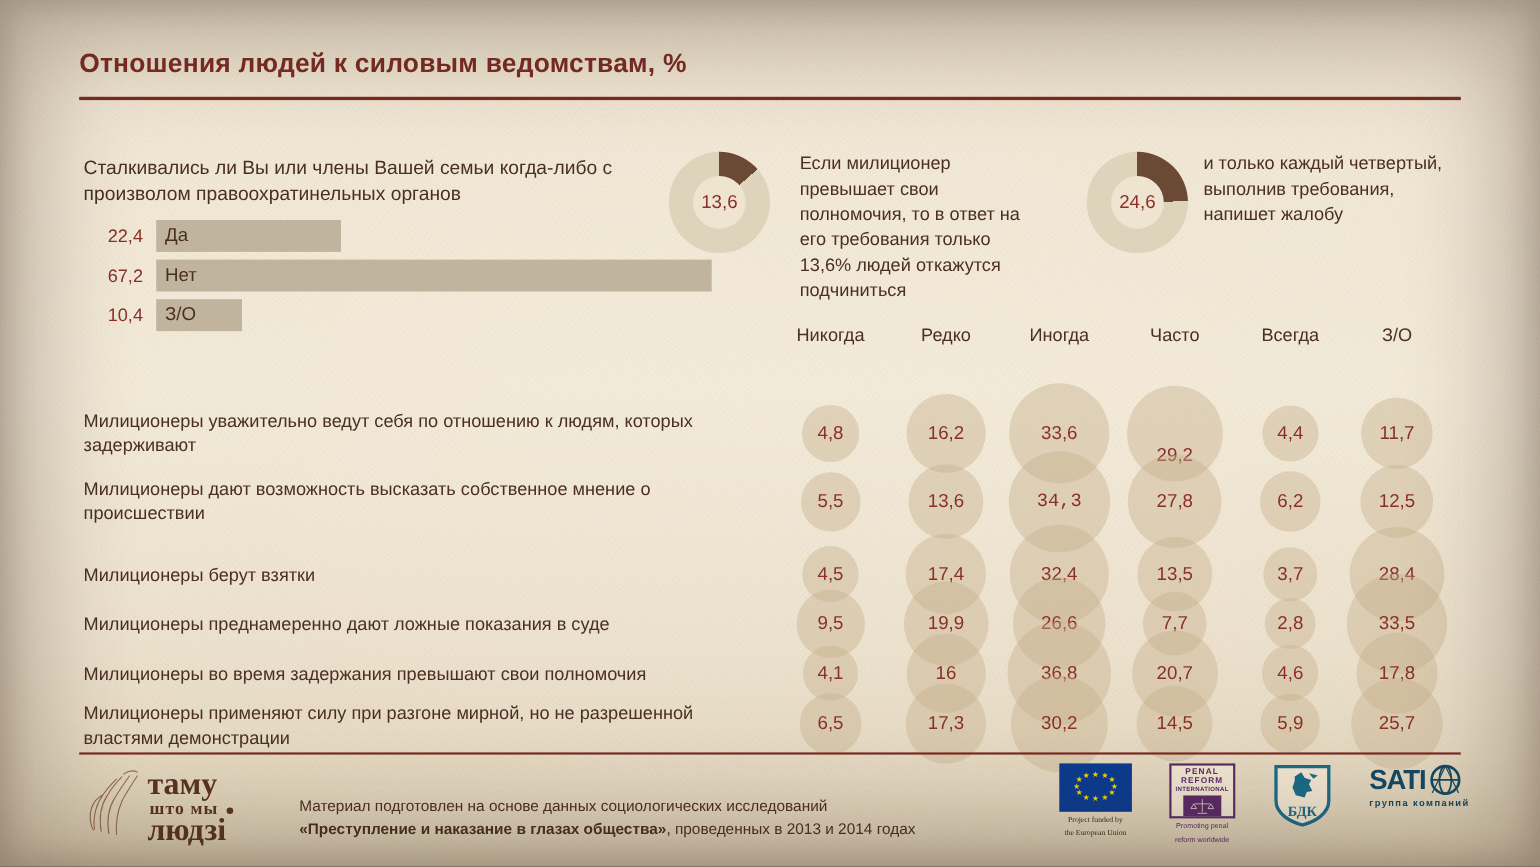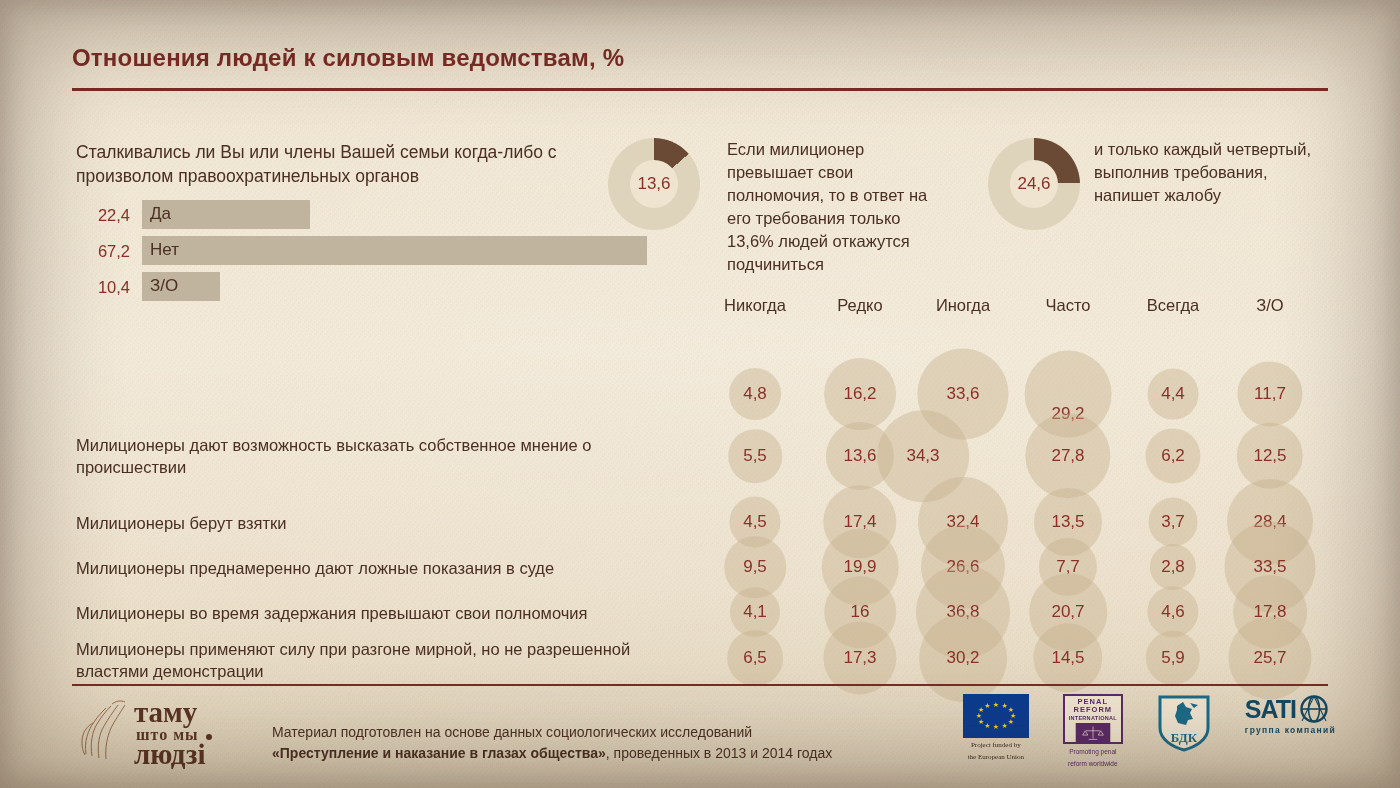--- a/index.html
+++ b/index.html
@@ -213,20 +213,21 @@
   <div class="matrix">
     <div class="col-headers" id="col-headers">
         <div class="col-head" style="left: 683px;">Никогда</div>
         <div class="col-head" style="left: 788px;">Редко</div>
         <div class="col-head" style="left: 891px;">Иногда</div>
         <div class="col-head" style="left: 996px;">Часто</div>
         <div class="col-head" style="left: 1101px;">Всегда</div>
         <div class="col-head" style="left: 1198px;">З/О</div>
       </div>
     <div class="rows" id="matrix-rows" style="height: 370px;">
+        <div class="row-label" style="top: 46px; width: 620px;">Милиционеры уважительно ведут себя по отношению к людям, которых задерживают</div>
         <div class="cell" style="left: 683px; top: 68px; width: 100px; height: 60px;">
           <span class="bubble" style="width:51.8363989109823px;height:51.8363989109823px;background:rgba(198,176,140,.42)"></span>
           <span class="cell-val" style="color:#8a3028">4,8</span>
         </div>
         <div class="cell" style="left: 788px; top: 68px; width: 100px; height: 60px;">
           <span class="bubble" style="width:71.79026097800445px;height:71.79026097800445px;background:rgba(198,176,140,.42)"></span>
           <span class="cell-val" style="color:#8a3028">16,2</span>
         </div>
         <div class="cell" style="left: 891px; top: 68px; width: 100px; height: 60px;">
           <span class="bubble" style="width:91.06518366979px;height:91.06518366979px;background:rgba(198,176,140,.42)"></span>
@@ -246,21 +247,21 @@
         </div>
         <div class="row-label" style="top: 108px; width: 620px;">Милиционеры дают возможность высказать собственное мнение о происшествии</div>
         <div class="cell" style="left: 683px; top: 130px; width: 100px; height: 60px;">
           <span class="bubble" style="width:53.515340654117324px;height:53.515340654117324px;background:rgba(198,176,140,.42)"></span>
           <span class="cell-val" style="color:#8a3028">5,5</span>
         </div>
         <div class="cell" style="left: 788px; top: 130px; width: 100px; height: 60px;">
           <span class="bubble" style="width:68.12263808570572px;height:68.12263808570572px;background:rgba(198,176,140,.42)"></span>
           <span class="cell-val" style="color:#8a3028">13,6</span>
         </div>
-        <div class="cell" style="left: 851px; top: 130px; width: 100px; height: 60px;">
+        <div class="cell" style="left: 891px; top: 130px; width: 100px; height: 60px; font-family: Liberation Mono, monospace;">
           <span class="bubble" style="width:91.71872634443127px;height:91.71872634443127px;background:rgba(198,176,140,.42)"></span>
           <span class="cell-val" style="color:#8a3028">34,3</span>
         </div>
         <div class="cell" style="left: 996px; top: 130px; width: 100px; height: 60px;">
           <span class="bubble" style="width:85.36439586575874px;height:85.36439586575874px;background:rgba(198,176,140,.42)"></span>
           <span class="cell-val" style="color:#8a3028">27,8</span>
         </div>
         <div class="cell" style="left: 1101px; top: 130px; width: 100px; height: 60px;">
           <span class="bubble" style="width:55.09042827915104px;height:55.09042827915104px;background:rgba(198,176,140,.42)"></span>
           <span class="cell-val" style="color:#8a3028">6,2</span>

